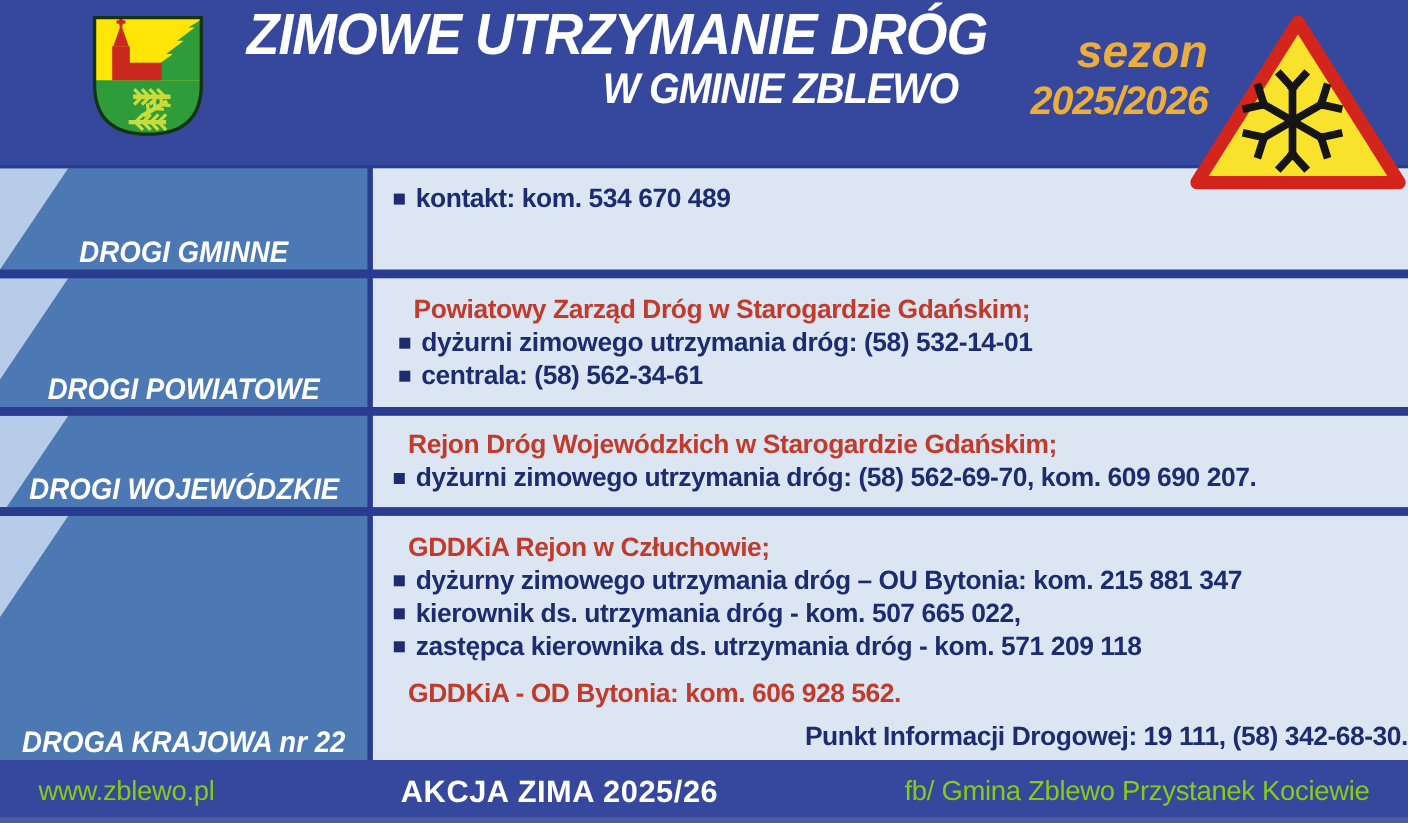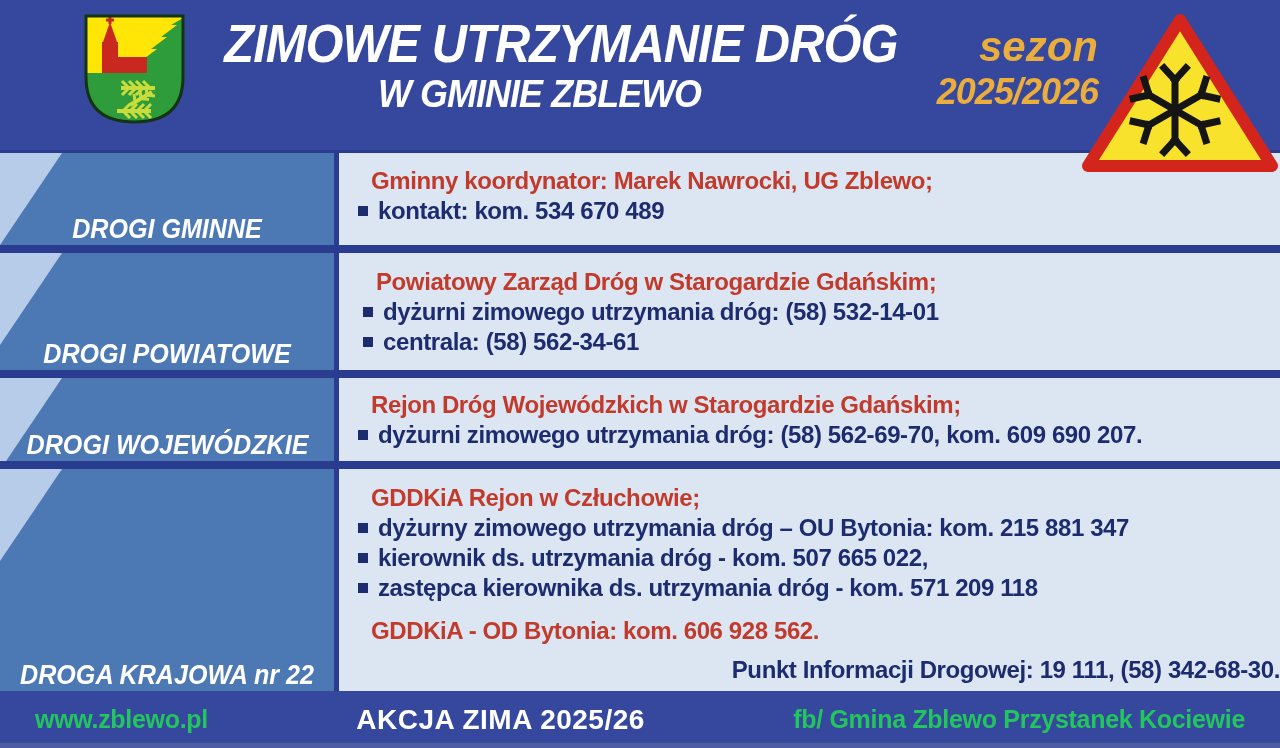--- a/index.html
+++ b/index.html
@@ -2,21 +2,21 @@
 <html><head>
 <meta charset="utf-8">
 <style>
   html,body{margin:0;padding:0;}
   body{width:1280px;height:748px;overflow:hidden;font-family:"Liberation Sans",sans-serif;}
   .poster{position:relative;width:1280px;height:748px;background:#2A3C8F;}
 
   
   .header{position:absolute;left:0;top:0;width:1280px;height:150px;background:#35489D;}
   .crest{position:absolute;left:83px;top:13px;width:103px;height:112px;}
-  .titleblock{position:absolute;left:195px;top:16px;width:690px;text-align:center;color:#FFFFFF;}
+  .titleblock{position:absolute;left:195px;top:4px;width:690px;text-align:right;color:#FFFFFF;}
   .title1{font-size:53px;font-weight:bold;font-style:italic;letter-spacing:-1px;
           display:inline-block;transform:scaleX(.92);white-space:nowrap;line-height:1.05;}
   .title2{font-size:39px;font-weight:bold;font-style:italic;letter-spacing:-1px;
           display:inline-block;transform:scaleX(.92);white-space:nowrap;line-height:1.0;margin-top:2px;}
   .season{position:absolute;right:182px;top:24px;text-align:right;color:#EBAD3B;
           font-style:italic;font-weight:bold;line-height:45px;}
   .season .s1{font-size:42px;}
   .season .s2{font-size:36px;letter-spacing:-1px;}
   .signwrap{position:absolute;left:1082px;top:8px;width:196px;height:168px;z-index:6;}
 
@@ -45,21 +45,21 @@
   .bullet{display:flex;align-items:center;}
   .sq{width:10px;height:10px;background:#1D2C6F;margin-right:10px;flex:none;display:inline-block;}
   .gap-top{margin-top:13px;}
   .gap-top2{margin-top:9px;}
 
   
   .footer{position:absolute;left:0;top:691px;width:1280px;height:57px;background:#35489D;
           display:flex;align-items:center;justify-content:space-between;box-sizing:border-box;
           padding:0 35px;}
   .footer::after{content:"";position:absolute;left:0;bottom:0;width:100%;height:5px;background:#4D5CA3;}
-  .f-left,.f-right{color:#22c55e;font-size:25px;font-weight:bold;letter-spacing:-.3px;}
+  .f-left,.f-right{color:#84cc16;font-size:25px;font-weight:normal;letter-spacing:-.3px;}
   .f-center{color:#ffffff;font-size:28px;font-weight:bold;letter-spacing:.5px;}
 </style>
 </head>
 <body>
 
 <div class="poster">
 
   <div class="header">
 
     <svg class="crest" viewBox="0 0 103 112">
@@ -131,21 +131,20 @@
     </g>
   </svg>
 
   <div class="rows">
 
     <div class="row r1">
       <div class="rowlabel">
         <span>DROGI GMINNE</span>
       </div>
       <div class="rowcontent">
-        <div class="cline red">Gminny koordynator: Marek Nawrocki, UG Zblewo;</div>
         <div class="cline bullet navy">
           <span class="sq"></span>
           <span>kontakt: kom. 534 670 489</span>
         </div>
       </div>
     </div>
 
     <div class="row r2">
       <div class="rowlabel">
         <span>DROGI POWIATOWE</span>

